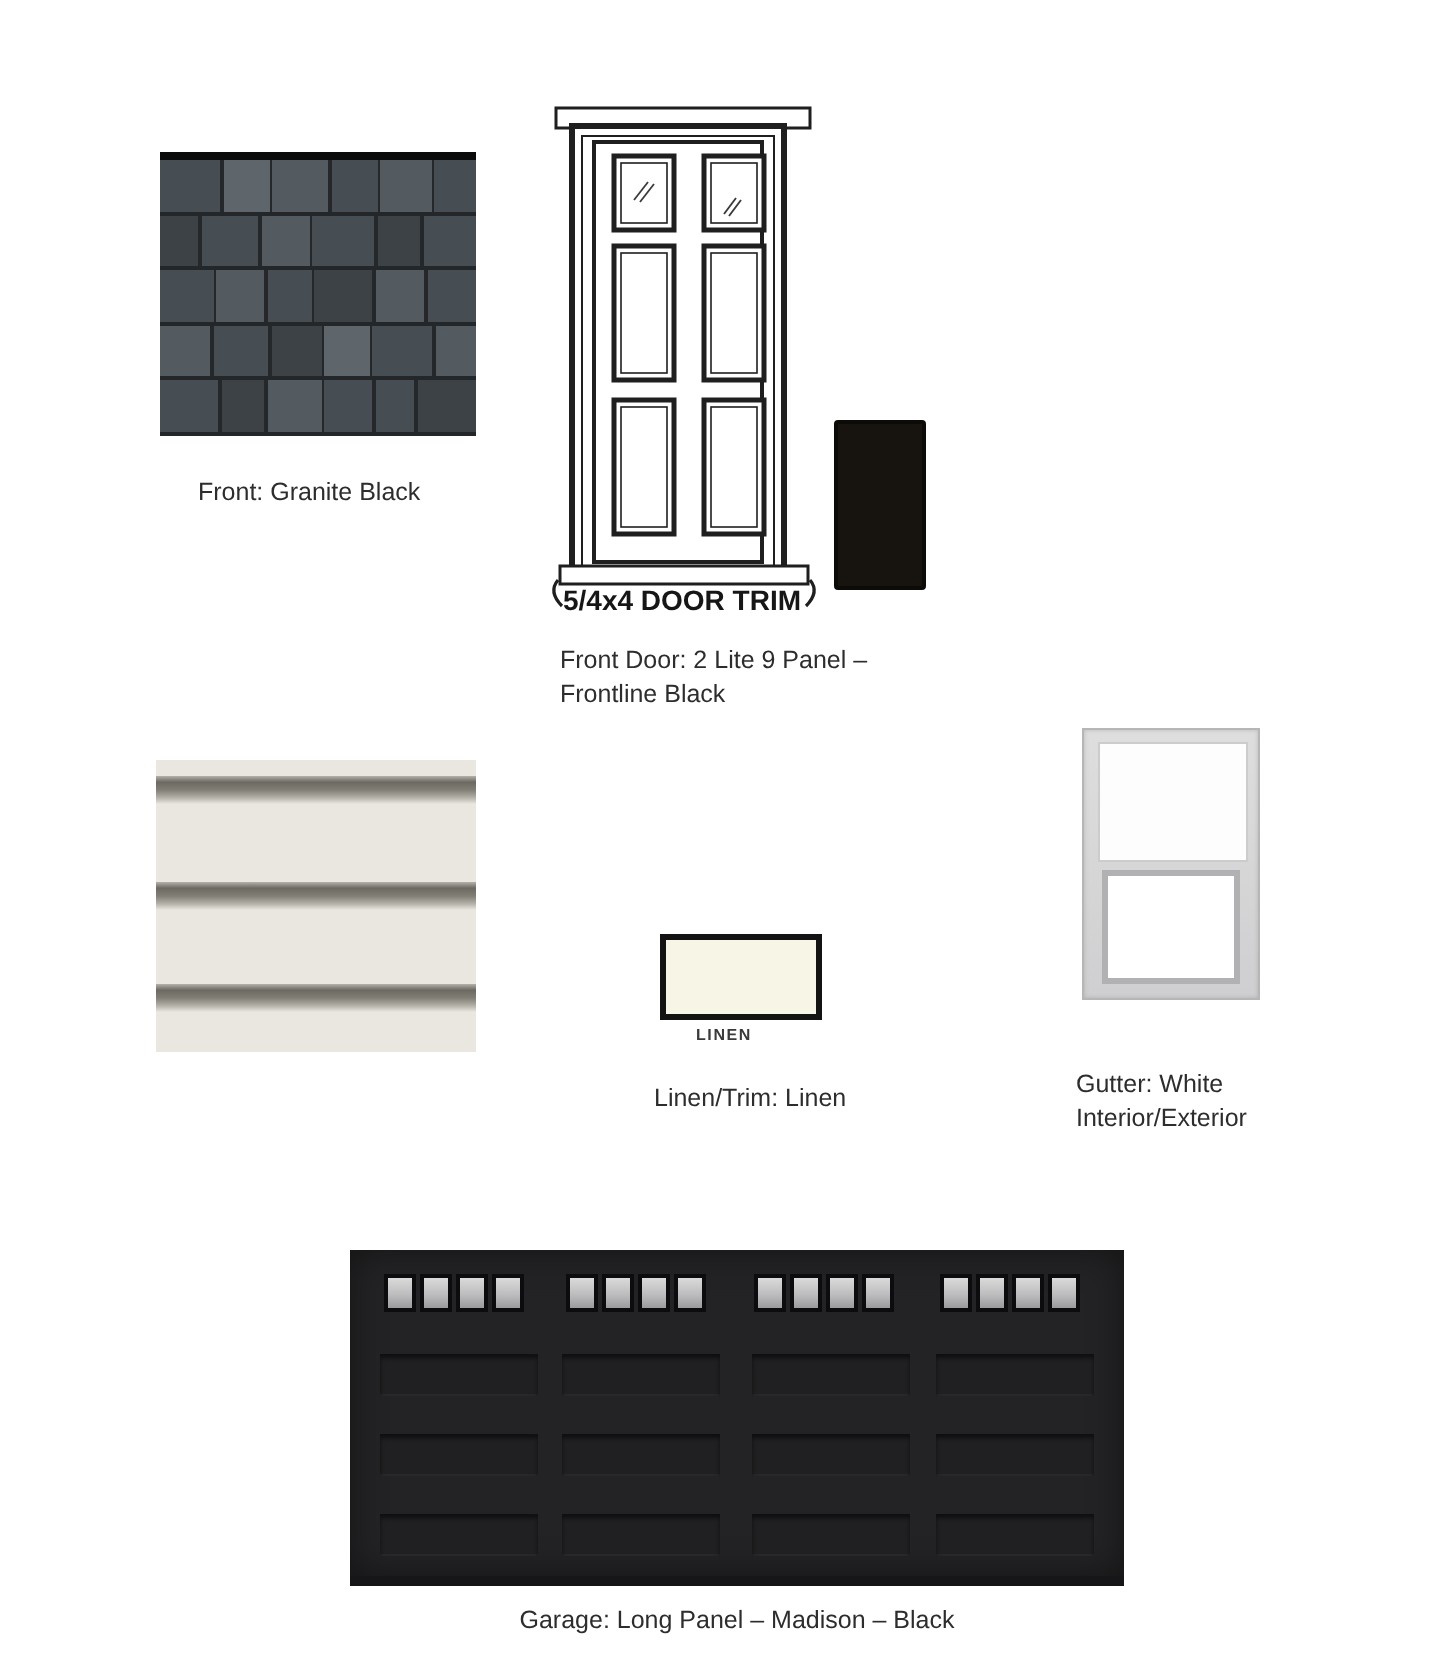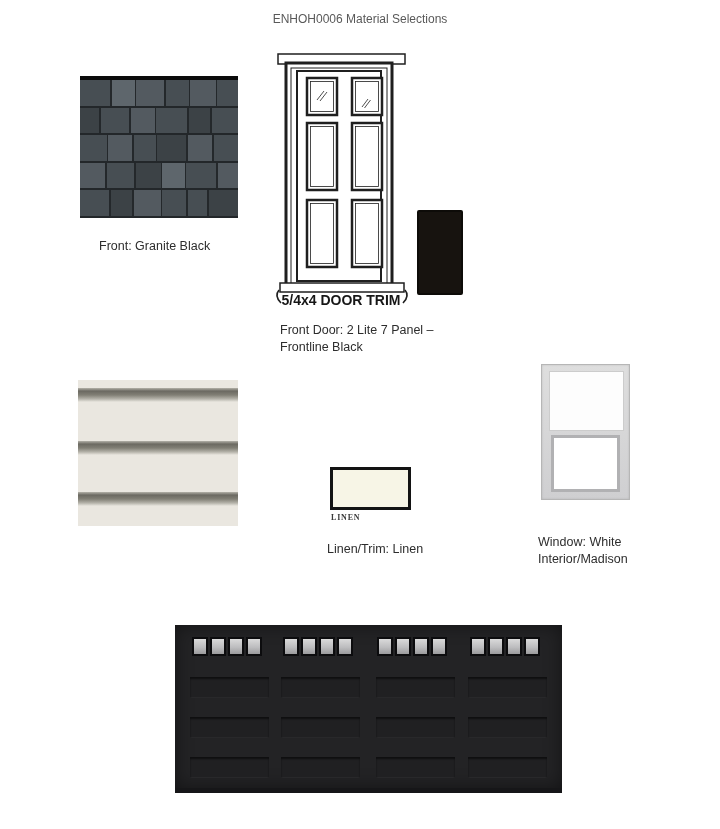--- a/index.html
+++ b/index.html
@@ -20,21 +20,21 @@
   .shingle:last-child{margin-right:0;}
   
   .door-swatch{left:417px;top:210px;width:46px;height:85px;border:2px solid #0d0b08;border-radius:2px;box-sizing:border-box;}
   
   .siding-swatch{left:78px;top:380px;width:160px;height:146px;overflow:hidden;}
   .lap-shadow{position:absolute;left:0;width:160px;height:14px;
     background:linear-gradient(180deg,#b3b1a8 0%,#6b6961 22%,#817f75 50%,#b4b2a9 78%,rgba(234,231,224,0) 100%);}
   .lap-1{top:8px;} .lap-2{top:61px;} .lap-3{top:112px;}
   
   .gutter-swatch{left:330px;top:467px;width:81px;height:43px;border:3px solid #131313;box-sizing:border-box;}
-  .gutter-caption{left:331px;top:513px;font-size:8px;font-weight:bold;letter-spacing:0.8px;color:#3a3a3a;font-family:Liberation Serif, serif;}
+  .gutter-caption{left:348px;top:513px;font-size:8px;font-weight:bold;letter-spacing:0.8px;color:#3a3a3a;}
   
   .window-frame{left:541px;top:364px;width:89px;height:136px;box-sizing:border-box;
     background:linear-gradient(180deg,#dedede,#cfcfd1);border:1px solid #b6b6b6;
     box-shadow:inset 0 0 2px rgba(120,120,120,.35);}
   .window-glass-top{position:absolute;left:7px;top:6px;width:73px;height:58px;background:#fdfdfd;border:1px solid #cccccc;}
   .window-sash-bottom{position:absolute;left:9px;top:70px;width:69px;height:57px;background:#ffffff;border:3px solid #b1b1b3;box-sizing:border-box;}
   
   .garage-door{left:175px;top:625px;width:387px;height:168px;
     box-shadow:inset 0 0 18px rgba(0,0,0,.45);border-bottom:5px solid #161618;box-sizing:border-box;}
   .garage-window-group{position:absolute;top:12px;height:20px;display:flex;gap:2px;}
@@ -43,21 +43,20 @@
   .garage-panel{position:absolute;width:79px;height:21px;background:#202022;
     box-shadow:inset 0 2px 2px rgba(0,0,0,.55), inset 0 -1px 0 rgba(255,255,255,.04);}
   
   .door-svg{left:272px;top:44px;}
 </style>
 </head>
 <body>
 
 <div class="page">
 
-  <div class="abs title">ENHOH0006 Material Selections</div>
 
   <div class="abs roof-swatch">
     <div class="roof-topbar"></div>
     <div>
         <div class="shingle-row">
           <div class="shingle" style="flex-grow: 1.3; background: rgb(71, 78, 83);"></div>
           <div class="shingle" style="flex-grow: 1; background: rgb(94, 102, 108);"></div>
           <div class="shingle" style="flex-grow: 1.2; background: rgb(83, 90, 96);"></div>
           <div class="shingle" style="flex-grow: 1; background: rgb(71, 78, 83);"></div>
           <div class="shingle" style="flex-grow: 1.1; background: rgb(83, 90, 96);"></div>
@@ -133,37 +132,37 @@
 
     <g fill="none" stroke="#1f1f1f" stroke-width="1.6">
       <path d="M 7 246 q -5 6 2 13"></path>
       <path d="M 133 246 q 5 6 -2 13"></path>
     </g>
     <text x="69" y="261" text-anchor="middle" font-size="14" font-weight="bold" font-family="Liberation Sans, sans-serif" fill="#161616">5/4x4 DOOR TRIM</text>
   </svg>
 
   <div class="abs door-swatch" style="background: rgb(23, 19, 15);"></div>
 
-  <div class="abs label" style="left:280px;top:322px;width:172px;">Front Door: 2 Lite 7 Panel – Frontline Black</div>
+  <div class="abs label" style="left:280px;top:322px;width:172px;">Front Door: 2 Lite 9 Panel – Frontline Black</div>
 
   <div class="abs siding-swatch" style="background: rgb(234, 231, 224);">
     <div class="lap-shadow lap-1"></div>
     <div class="lap-shadow lap-2"></div>
     <div class="lap-shadow lap-3"></div>
   </div>
 
   <div class="abs gutter-swatch" style="background: rgb(247, 245, 230);"></div>
   <div class="abs gutter-caption">LINEN</div>
   <div class="abs label" style="left:327px;top:541px;">Linen/Trim: Linen</div>
 
   <div class="abs window-frame">
     <div class="window-glass-top"></div>
     <div class="window-sash-bottom"></div>
   </div>
-  <div class="abs label" style="left:538px;top:534px;width:104px;">Window: White Interior/Madison</div>
+  <div class="abs label" style="left:538px;top:534px;width:104px;">Gutter: White Interior/Exterior</div>
 
   <div class="abs garage-door" style="background: rgb(35, 35, 37);">
     <div>
         <div class="garage-window-group" style="left: 17px;">
           <div class="garage-window"></div>
           <div class="garage-window"></div>
           <div class="garage-window"></div>
           <div class="garage-window"></div>
         </div>
         <div class="garage-window-group" style="left: 108px;">
@@ -193,14 +192,15 @@
         <div class="garage-panel" style="left: 15px; top: 92px;"></div>
         <div class="garage-panel" style="left: 106px; top: 92px;"></div>
         <div class="garage-panel" style="left: 201px; top: 92px;"></div>
         <div class="garage-panel" style="left: 293px; top: 92px;"></div>
         <div class="garage-panel" style="left: 15px; top: 132px;"></div>
         <div class="garage-panel" style="left: 106px; top: 132px;"></div>
         <div class="garage-panel" style="left: 201px; top: 132px;"></div>
         <div class="garage-panel" style="left: 293px; top: 132px;"></div>
       </div>
   </div>
+  <div class="abs label" style="left:175px;top:802px;width:387px;text-align:center;">Garage: Long Panel – Madison – Black</div>
 
 </div>
 
 </body></html>

